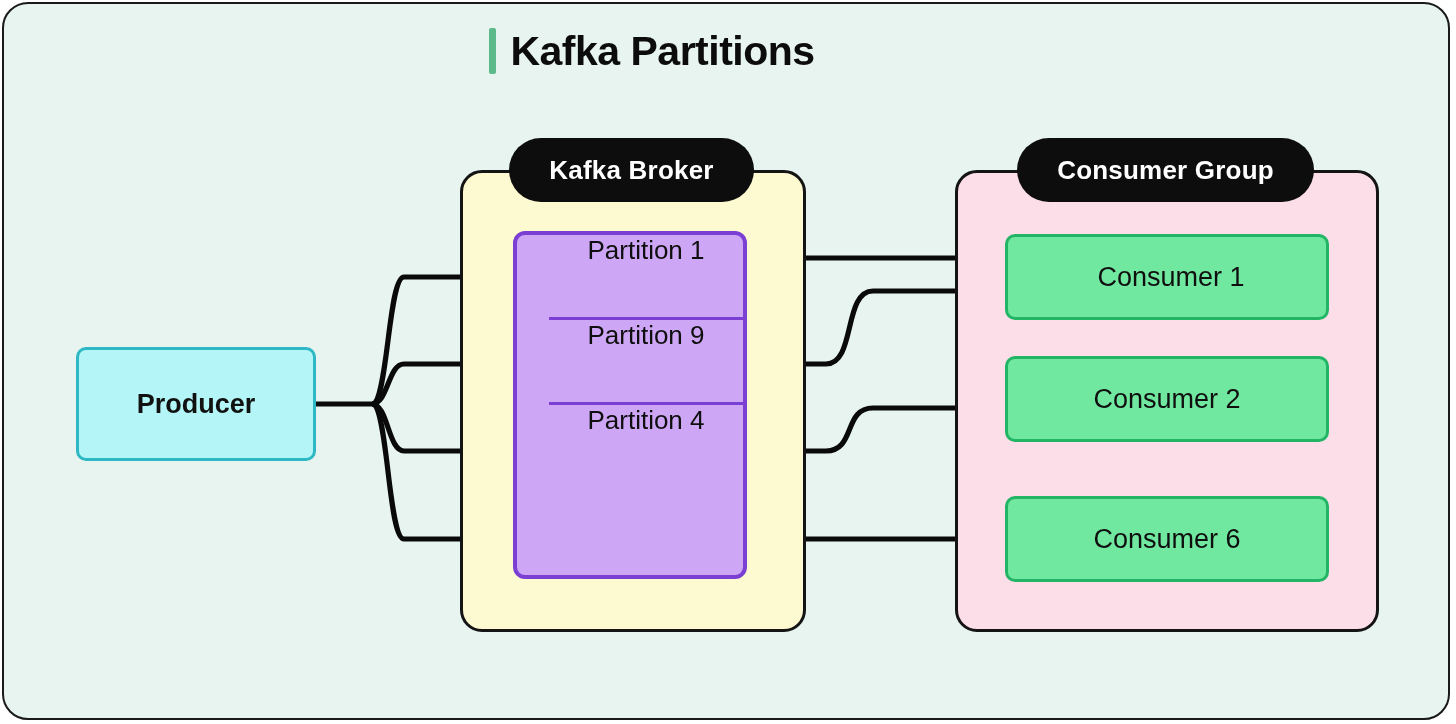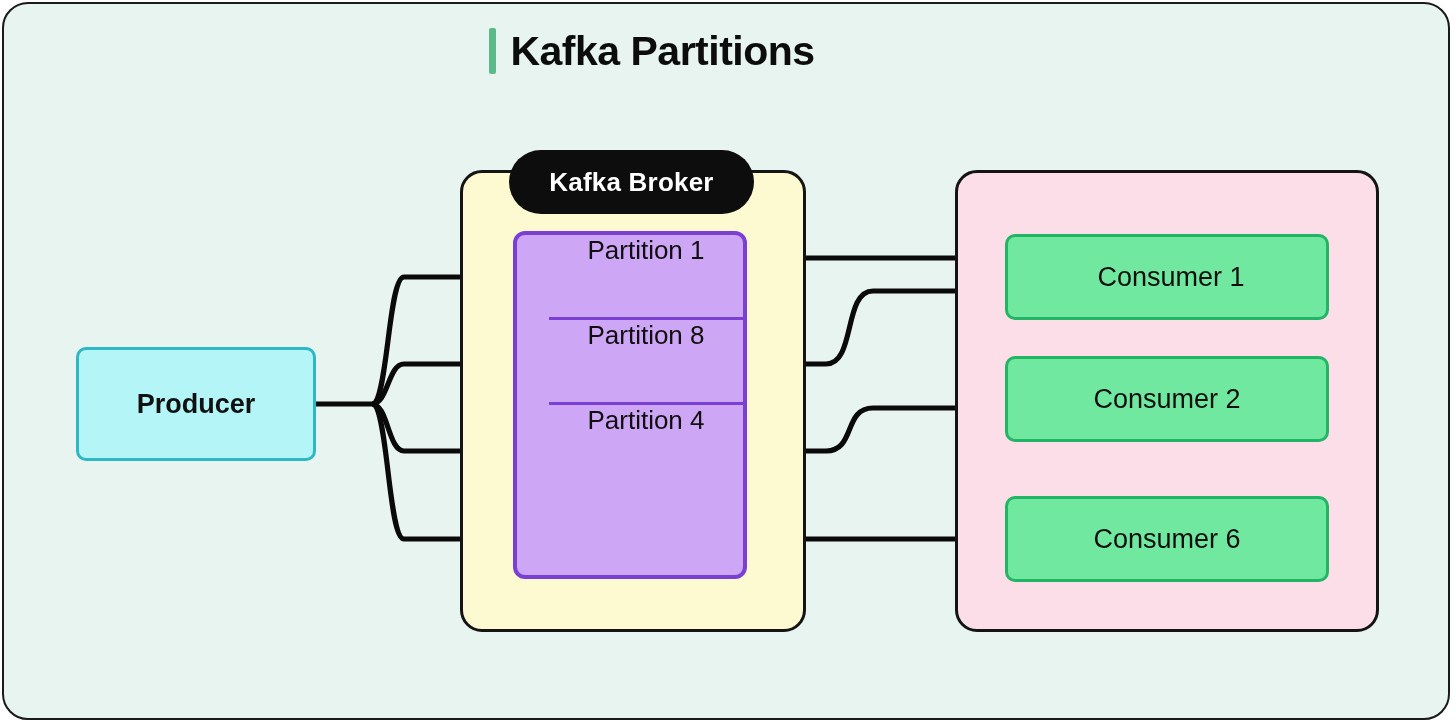--- a/index.html
+++ b/index.html
@@ -33,21 +33,21 @@
   .broker-box{
     position:absolute;left:460px;top:170px;width:346px;height:462px;
     background:#fdf9d0;border:3px solid #141414;border-radius:22px;box-sizing:border-box;
   }
   .pill{
     position:absolute;background:#0d0d0d;border-radius:40px;
     display:flex;align-items:center;justify-content:center;
     color:#ffffff;font-size:26px;font-weight:600;letter-spacing:0.2px;
     white-space:nowrap;
   }
-  .pill-broker{left:509px;top:138px;width:245px;height:64px;margin-top:12px;}
+  .pill-broker{left:509px;top:138px;width:245px;height:64px;}
   .pill-group{left:1017px;top:138px;width:297px;height:64px;}
 
   
   .partitions{
     position:absolute;left:513px;top:231px;width:234px;height:348px;
     background:#cda6f5;border:4px solid #7b3fd4;border-radius:12px;box-sizing:border-box;
     overflow:hidden;
   }
   .partition{
     height:25%;display:flex;justify-content:center;
@@ -121,35 +121,36 @@
     <span>Producer</span>
   </div>
 
   <div class="broker-box"></div>
 
   <div class="partitions">
     <div class="partition">
       <span>Partition 1</span>
     </div>
     <div class="partition">
-      <span>Partition 8</span>
+      <span>Partition 9</span>
     </div>
     <div class="partition">
       <span>Partition 4</span>
     </div>
   </div>
 
   <div class="pill pill-broker">Kafka Broker</div>
 
   <div class="group-box"></div>
 
   <div class="consumer c1">
     <span>Consumer 1</span>
   </div>
   <div class="consumer c2">
     <span>Consumer 2</span>
   </div>
   <div class="consumer c3">
     <span>Consumer 6</span>
   </div>
 
+  <div class="pill pill-group">Consumer Group</div>
 
 </div>
 
 </body></html>

